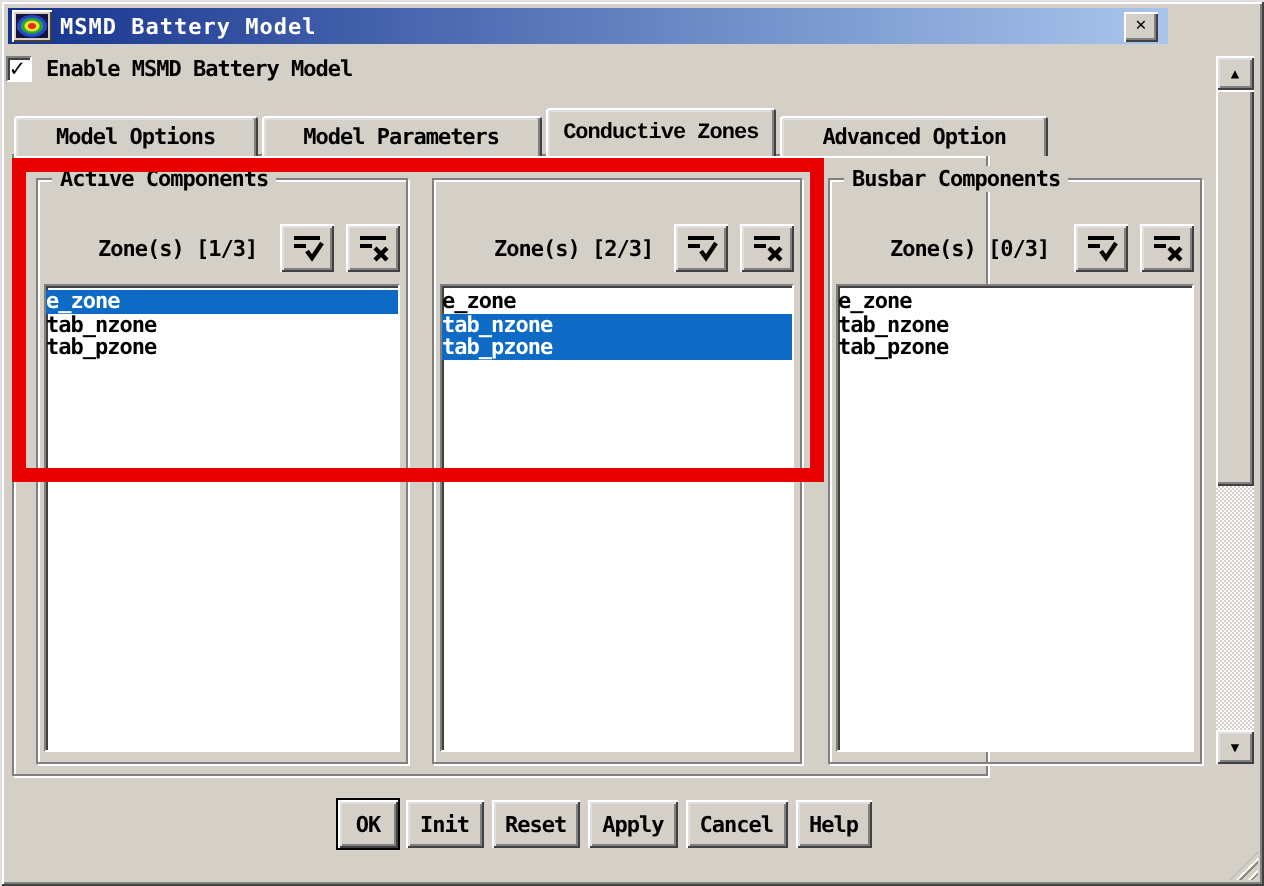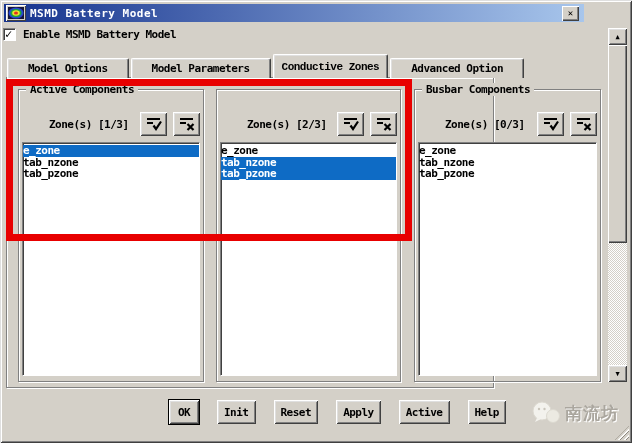--- a/index.html
+++ b/index.html
@@ -105,21 +105,21 @@
     display:flex; align-items:center; justify-content:center;
     font-size:7px; letter-spacing:0; cursor:default;
   }
   .sb-up { top:0; } .sb-down { bottom:0; }
   .sb-thumb {
     position:absolute; left:0; top:17px; width:19px; height:198px; background:#d4d0c8;
     box-shadow: inset 1px 1px 0 #fff, inset -1px -1px 0 #404040,
                 inset -2px -2px 0 #808080; cursor:default;
   }
   
-  .footer { position:absolute; left:169px; top:400px; display:flex; gap:18px; }
+  .footer { position:absolute; left:169px; top:400px; display:flex; gap:4px; }
   .btn {
     height:24px; min-width:30px; padding:0 7px; background:#d4d0c8; border:none;
     font:inherit; letter-spacing:-0.5px; cursor:default;
     box-shadow: inset 1px 1px 0 #fff, inset -1px -1px 0 #404040,
                 inset 2px 2px 0 #dfdfdf, inset -2px -2px 0 #808080;
   }
   .btn.default {
     outline:1px solid #000; outline-offset:0;
   }
   
@@ -259,30 +259,20 @@
     <div class="sb-btn sb-up">▲</div>
     <div class="sb-thumb"></div>
     <div class="sb-btn sb-down">▼</div>
   </div>
 
   <div class="footer">
     <button class="btn default">OK</button>
     <button class="btn">Init</button>
     <button class="btn">Reset</button>
     <button class="btn">Apply</button>
-    <button class="btn">Active</button>
+    <button class="btn">Cancel</button>
     <button class="btn">Help</button>
   </div>
 
-  <div class="watermark">
-    <svg width="32" height="26" viewBox="0 0 32 26">
-      <circle cx="12" cy="11" r="9" fill="#f3f2ed" stroke="#dcd9d0" stroke-width="1"></circle>
-      <circle cx="23" cy="16" r="6.5" fill="#eceae2" stroke="#dcd9d0" stroke-width="1"></circle>
-      <path d="M7 18 L5 22 L11 19 Z" fill="#f3f2ed"></path>
-      <circle cx="9" cy="9" r="1.2" fill="#c9c5bb"></circle>
-      <circle cx="14.5" cy="9" r="1.2" fill="#c9c5bb"></circle>
-    </svg>
-    <span class="wm-text">南流坊</span>
-  </div>
 
   <div class="resize-grip"></div>
 
 </div>
 
 </body></html>

